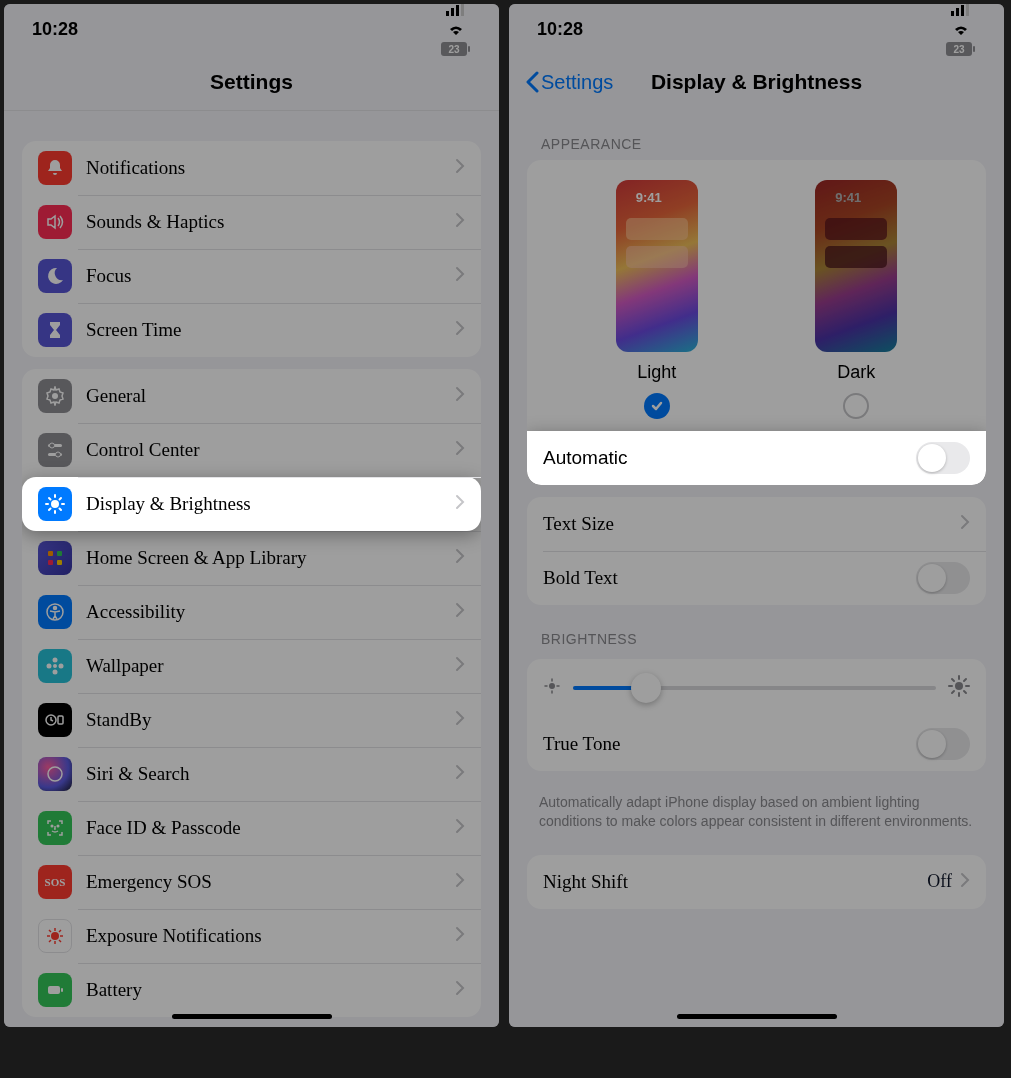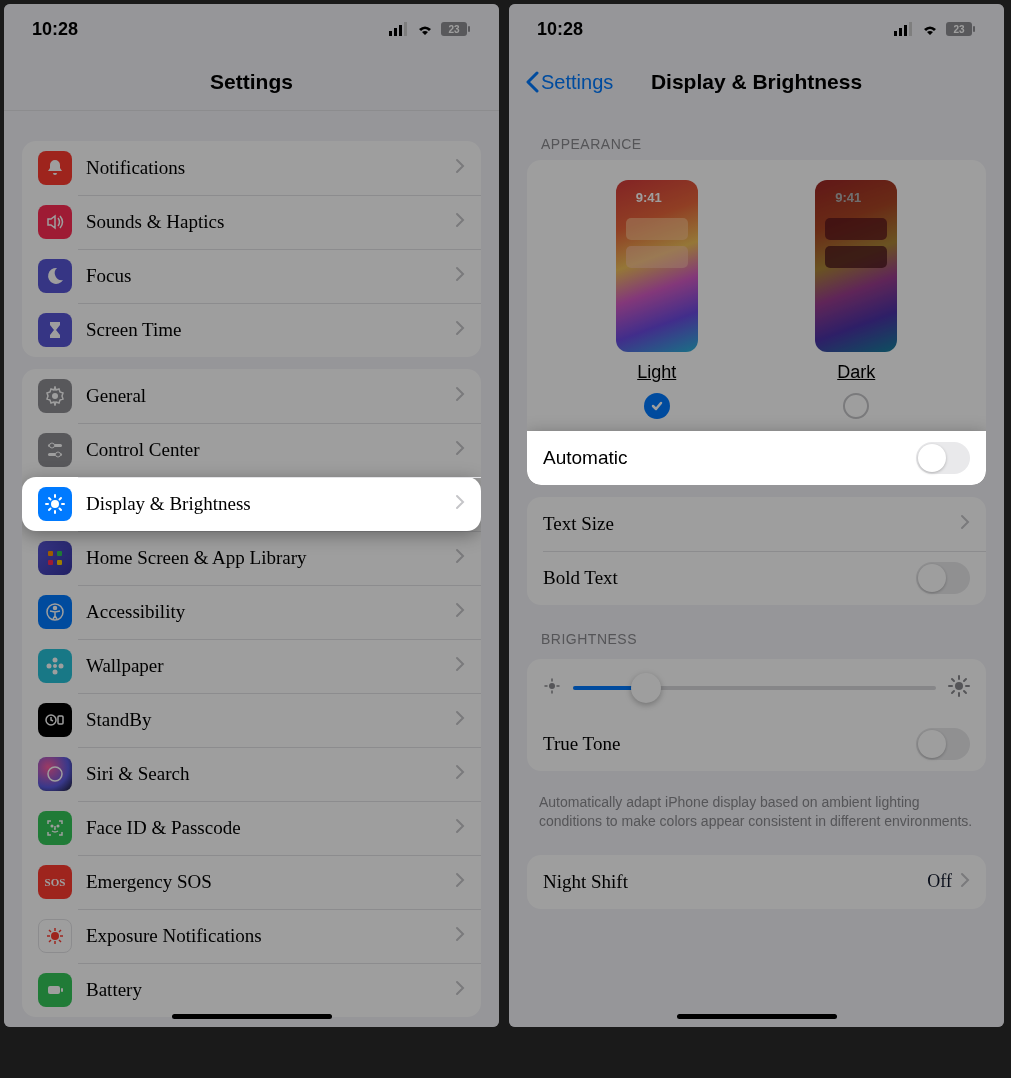--- a/index.html
+++ b/index.html
@@ -38,21 +38,21 @@
   .status-bar {
     height: 50px;
     display: flex;
     align-items: center;
     justify-content: space-between;
     padding: 0 28px;
     font-size: 18px;
     font-weight: 600;
     color: #000;
   }
-  .status-right { display: flex; align-items: center; gap: 6px; }
+  .status-right { display: flex; align-items: center; gap: 6px; flex-direction: column; }
   .bars, .wifi, .batt {
     display: inline-flex; align-items: center;
   }
   
   .nav-header {
     height: 56px;
     display: flex;
     align-items: center;
     justify-content: center;
     position: relative;
@@ -149,21 +149,21 @@
     text-align: center; color: #fff; font-size: 13px; font-weight: 600;
   }
   .thumb .widget {
     position: absolute; left: 10px; right: 10px; height: 22px;
     border-radius: 5px;
   }
   .thumb .w1 { top: 38px; background: rgba(255,200,150,0.6); }
   .thumb .w2 { top: 66px; background: rgba(255,200,180,0.5); }
   .thumb.dark .w1 { top: 38px; background: rgba(120,30,40,0.75); }
   .thumb.dark .w2 { top: 66px; background: rgba(100,30,40,0.75); }
-  .preview-label { font-size: 18px; color: #000; text-decoration: underline; }
+  .preview-label { font-size: 18px; color: #000; }
   .radio {
     width: 26px; height: 26px; border-radius: 50%;
     display: flex; align-items: center; justify-content: center;
   }
   .radio.selected { background: #007aff; }
   .radio.unselected { border: 2px solid #c5c5c8; }
   .footer-text {
     font-size: 14px; color: #8a8a8e;
     padding: 10px 30px 0;
     line-height: 1.35;

